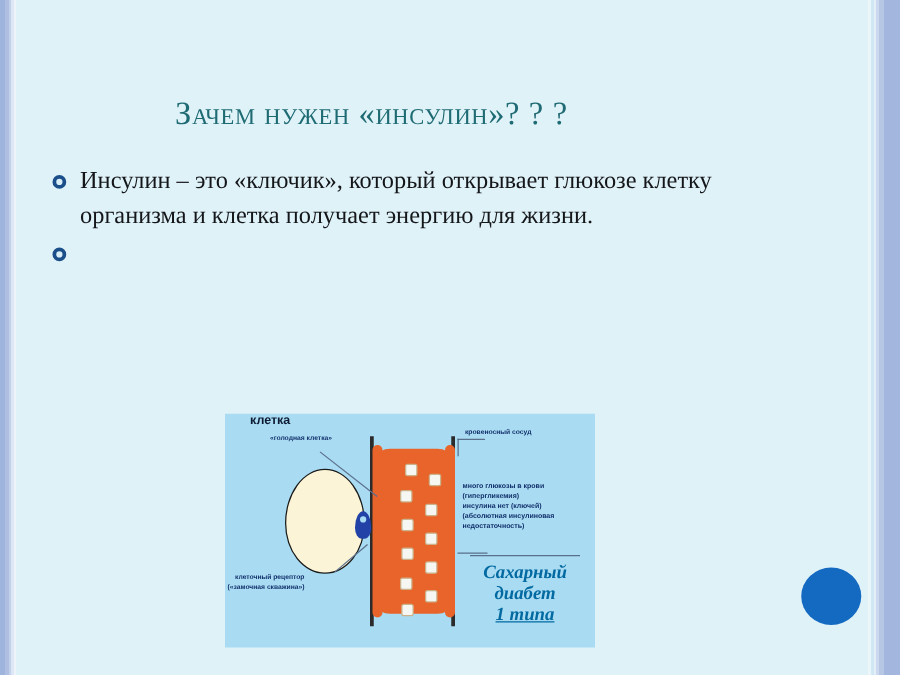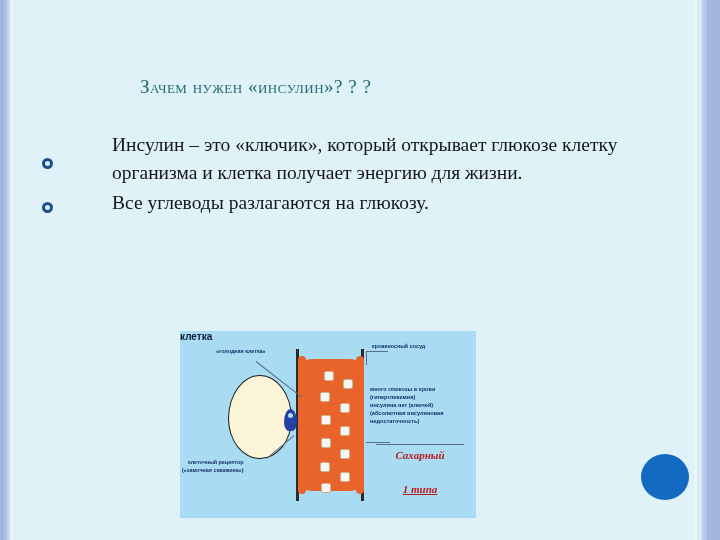--- a/index.html
+++ b/index.html
@@ -48,39 +48,38 @@
         #eaf6fa 23px, #eaf6fa 26px,
         #dff2f8 26px);
   }
 
   
   .title {
     position: absolute;
     left: 140px;
     top: 76px;
     font-family: "Liberation Serif", serif;
-    font-size: 19px;
+    font-size: 26px;
     font-variant: small-caps;
     letter-spacing: 0.5px;
     color: #1f6b73;
     white-space: nowrap;
   }
 
   
   .bullets {
     position: absolute;
     left: 42px;
     top: 131px;
     width: 600px;
   }
   .bullet-row {
     display: flex;
-    align-items: center;
+    align-items: flex-start;
     margin-bottom: 2px;
-    gap: 48px;
   }
   .bullet-marker {
     flex: 0 0 auto;
     width: 11px;
     height: 11px;
     margin-top: 9px;
     margin-right: 11px;
     border-radius: 50%;
     border: 3px solid #1b4f8a;
     background: #d9eef6;
@@ -111,28 +110,29 @@
     color: #12306b;
     line-height: 1.12;
   }
   .dg-tiny { font-size: 5.4px; }
   .dg-body { font-size: 5.6px; }
   .dg-cell-name {
     font-size: 10px;
     font-family: "Liberation Sans", sans-serif;
     font-weight: bold;
     color: #0d1a33;
+    margin-left: 20px;
   }
   .dg-diag {
     position: absolute;
     font-family: "Liberation Serif", serif;
     font-style: italic;
     font-weight: bold;
-    font-size: 11px;
-    color: #b91c1c;
+    font-size: 15px;
+    color: #0369a1;
     text-align: center;
     line-height: 1.25;
     width: 100px;
   }
 
   .vessel-wall {
     position: absolute;
     background: #2b2b2b;
   }
   .vessel-body {
@@ -233,21 +233,20 @@
   <div class="bullets">
 
     <div class="bullet-row">
       <span class="bullet-marker"></span>
       <span class="bullet-text">Инсулин – это «ключик», который открывает глюкозе клетку организма и клетка получает энергию для жизни.</span>
     </div>
 
 
     <div class="bullet-row">
       <span class="bullet-marker"></span>
-      <span class="bullet-text">Все углеводы разлагаются на глюкозу.</span>
     </div>
 
   </div>
 
   <div class="picture">
 
     <div class="vessel-wall" style="left:116px; top:18px; width:3px; height:152px;"></div>
     <div class="vessel-wall" style="left:181px; top:18px; width:3px; height:152px;"></div>
 
     <div class="vessel-body"></div>
@@ -282,19 +281,20 @@
     <div class="dg-label dg-tiny" style="left:8px; top:128px;">клеточный рецептор</div>
     <div class="dg-label dg-tiny" style="left:2px; top:136px;">(«замочная скважина»)</div>
 
     <div class="dg-label dg-body" style="left:190px; top:55px;">много глюкозы в крови</div>
     <div class="dg-label dg-body" style="left:190px; top:63px;">(гипергликемия)</div>
     <div class="dg-label dg-body" style="left:190px; top:71px;">инсулина нет (ключей)</div>
     <div class="dg-label dg-body" style="left:190px; top:79px;">(абсолютная инсулиновая</div>
     <div class="dg-label dg-body" style="left:190px; top:87px;">недостаточность)</div>
 
     <div class="dg-diag" style="left:190px; top:118px;">Сахарный</div>
+    <div class="dg-diag" style="left:190px; top:135px;">диабет</div>
     <div class="dg-diag" style="left:190px; top:152px;text-decoration:underline;">1 типа</div>
 
   </div>
 
   <div class="blue-dot"></div>
 
 </div>
 
 </body></html>

